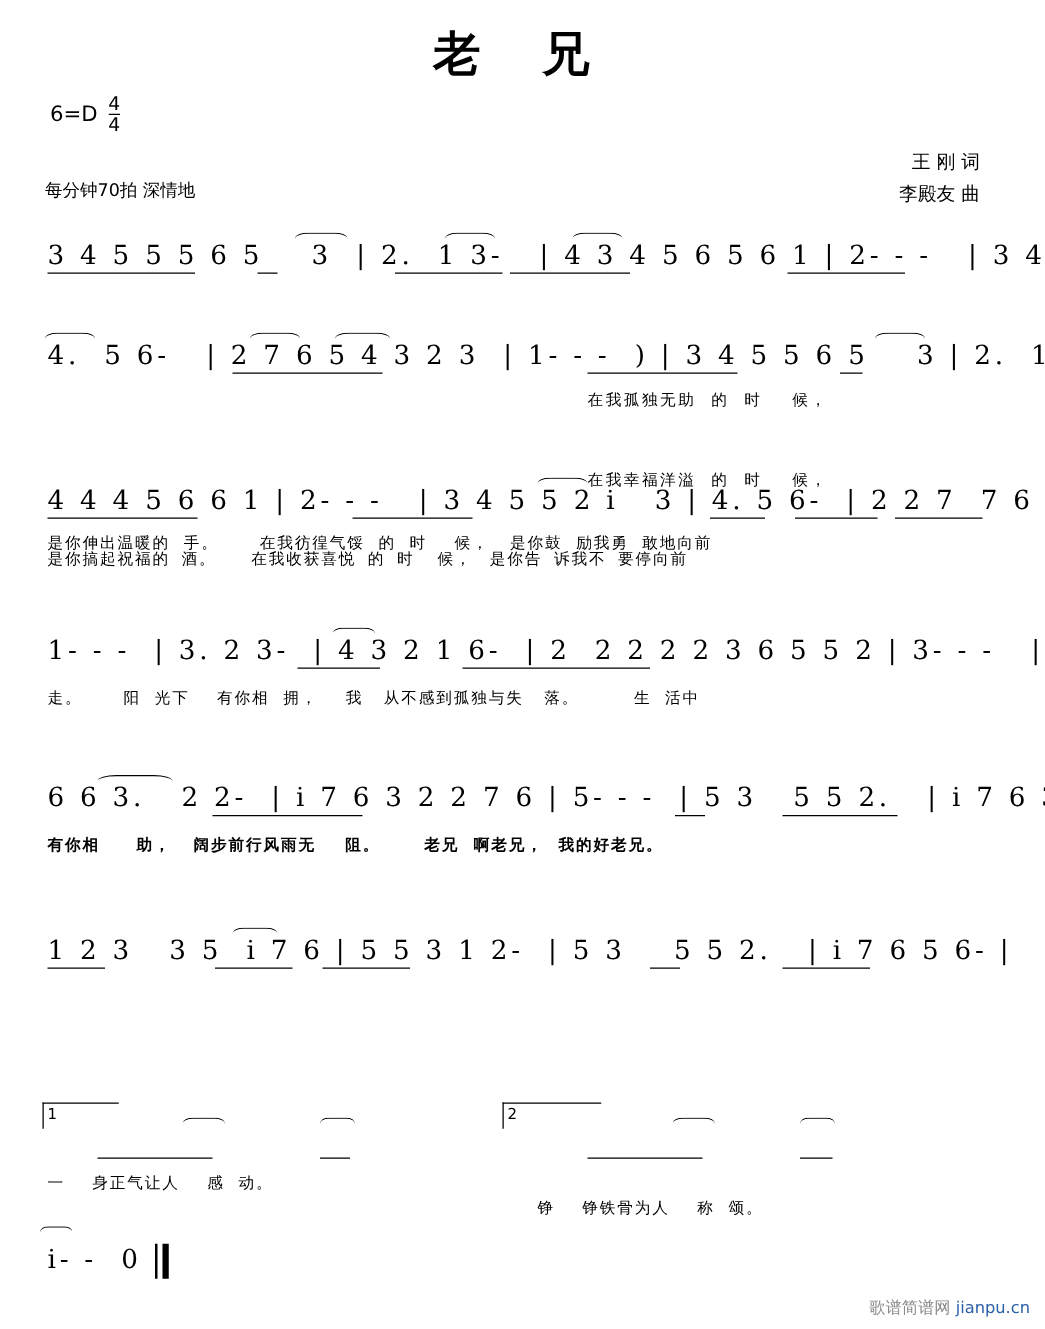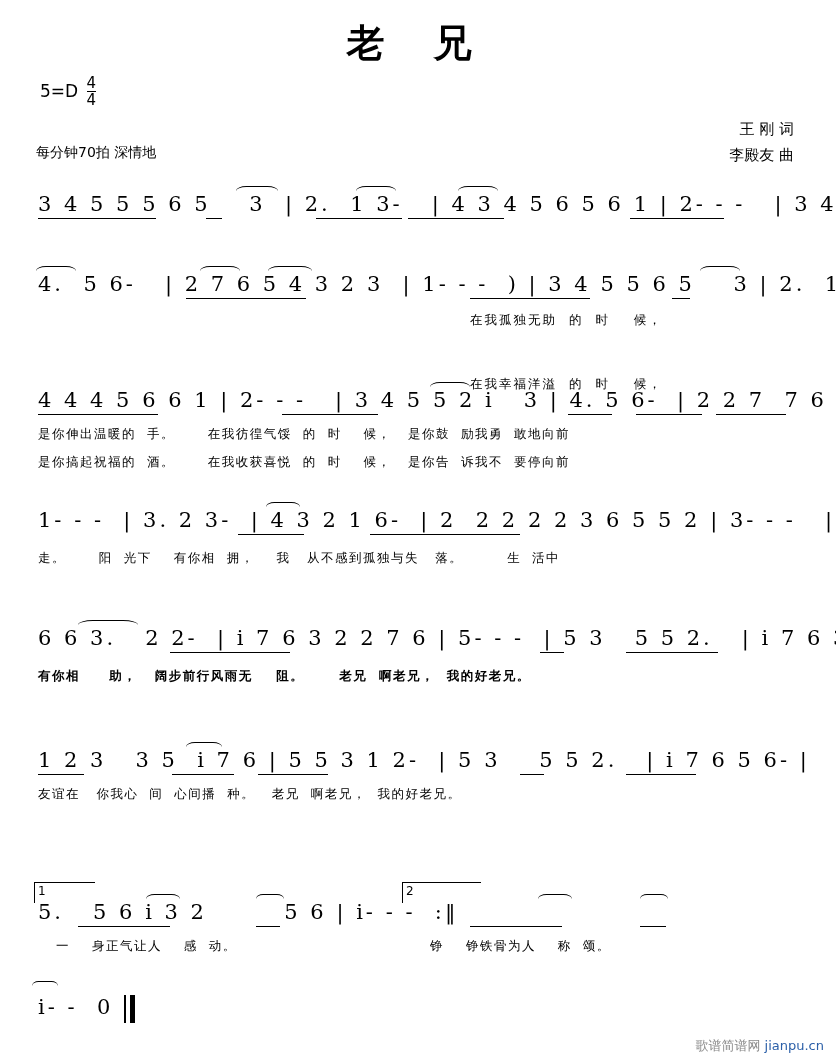--- a/index.html
+++ b/index.html
@@ -12,21 +12,21 @@
   .title{
     position:absolute;top:18px;left:0;width:836px;text-align:center;
     font-family:"DejaVu Serif","Liberation Serif",serif;
     font-size:38px;font-weight:bold;letter-spacing:18px;
   }
   .keysig{position:absolute;left:40px;top:76px;font-size:17px;}
   .keysig .frac{display:inline-block;vertical-align:middle;text-align:center;line-height:1.0;margin-left:3px;}
   .keysig .frac .num{display:block;font-size:15px;}
   .keysig .frac .den{display:block;font-size:15px;border-top:1.5px solid #000;padding-top:1px;}
   .tempo{position:absolute;left:36px;top:144px;font-size:14px;}
-  .credits{position:absolute;right:42px;top:116px;font-size:15px;text-align:right;line-height:1.75;}
+  .credits{position:absolute;right:52px;top:116px;font-size:15px;text-align:right;line-height:1.75;}
   
   .system{position:absolute;left:0;width:836px;}
   .nrow{
     position:relative;height:34px;
     font-family:"DejaVu Serif","Liberation Serif",serif;
     font-size:21px;white-space:pre;
   }
   .nrow .n{position:absolute;top:0;}
   .lyric{
     position:relative;height:17px;font-size:12.5px;white-space:pre;
@@ -47,21 +47,21 @@
   .thinbar{position:absolute;width:1.6px;background:#000;}
 </style>
 </head>
 <body>
 
 <div class="sheet">
 
   <div class="title">老  兄</div>
 
   <div class="keysig">
-    <span>5=D</span>
+    <span>6=D</span>
     <span class="frac">
       <span class="num">4</span>
       <span class="den">4</span>
     </span>
   </div>
 
   <div class="tempo">每分钟70拍  深情地</div>
 
   <div class="credits">
     <div>王  刚 词</div>
@@ -107,21 +107,21 @@
       <span class="uline" style="left:38px;top:26px;width:120px;"></span>
       <span class="uline" style="left:282px;top:26px;width:96px;"></span>
       <span class="slur" style="left:430px;top:-6px;width:40px;"></span>
       <span class="uline" style="left:568px;top:26px;width:44px;"></span>
       <span class="uline" style="left:636px;top:26px;width:66px;"></span>
       <span class="uline" style="left:716px;top:26px;width:70px;"></span>
     </div>
     <div class="lyric" style="top:4px;">
       <span class="l" style="left:38px;letter-spacing:1.5px;">是你伸出温暖的  手。      在我彷徨气馁  的  时    候，   是你鼓  励我勇  敢地向前</span>
     </div>
-    <div class="lyric" style="top:15px;">
+    <div class="lyric" style="top:0;font-family:Liberation Serif, serif;">
       <span class="l" style="left:38px;letter-spacing:1.5px;">是你搞起祝福的  酒。      在我收获喜悦  的  时    候，   是你告  诉我不  要停向前</span>
     </div>
   </div>
 
   <div class="system" style="top:508px;">
     <div class="nrow">
       <span class="n" style="left:38px;letter-spacing:3px;">1- - -  | 3. 2 3-  | 4 3 2 1 6-  | 2  2 2 2 2 3 6 5 5 2 | 3- - -   | 6. 5 6- |</span>
       <span class="uline" style="left:238px;top:26px;width:66px;"></span>
       <span class="uline" style="left:370px;top:26px;width:150px;"></span>
       <span class="slur" style="left:266px;top:-6px;width:34px;"></span>
@@ -147,46 +147,42 @@
   <div class="system" style="top:748px;">
     <div class="nrow">
       <span class="n" style="left:38px;letter-spacing:3px;">1 2 3   3 5  i 7 6 | 5 5 3 1 2-  | 5 3    5 5 2.   | i 7 6 5 6- |</span>
       <span class="uline" style="left:38px;top:26px;width:46px;"></span>
       <span class="uline" style="left:172px;top:26px;width:62px;"></span>
       <span class="slur" style="left:186px;top:-6px;width:36px;"></span>
       <span class="uline" style="left:258px;top:26px;width:70px;"></span>
       <span class="uline" style="left:520px;top:26px;width:24px;"></span>
       <span class="uline" style="left:626px;top:26px;width:70px;"></span>
     </div>
-    <div class="lyric" style="top:4px;">
-      <span class="l" style="left:38px;letter-spacing:1.5px;">友谊在   你我心  间  心间播  种。   老兄  啊老兄，  我的好老兄。</span>
-    </div>
   </div>
 
   <div class="system" style="top:882px;">
     <div class="box" style="left:34px;top:0px;width:60px;height:20px;">
       <span>1</span>
     </div>
     <div class="box" style="left:402px;top:0px;width:78px;height:20px;">
       <span>2</span>
     </div>
     <div class="nrow" style="top:18px;">
-      <span class="n" style="left:38px;letter-spacing:3px;">5.   5 6 i 3 2        5 6 | i- - -  :‖</span>
       <span class="uline" style="left:78px;top:26px;width:92px;"></span>
       <span class="slur" style="left:146px;top:-6px;width:34px;"></span>
       <span class="uline" style="left:256px;top:26px;width:24px;"></span>
       <span class="slur" style="left:256px;top:-6px;width:28px;"></span>
       <span class="uline" style="left:470px;top:26px;width:92px;"></span>
       <span class="slur" style="left:538px;top:-6px;width:34px;"></span>
       <span class="uline" style="left:640px;top:26px;width:26px;"></span>
       <span class="slur" style="left:640px;top:-6px;width:28px;"></span>
     </div>
     <div class="lyric" style="top:22px;">
-      <span class="l" style="left:56px;letter-spacing:1.5px;">一    身正气让人    感  动。</span>
-      <span class="l" style="left:430px;letter-spacing:1.5px;">铮    铮铁骨为人    称  颂。</span>
+      <span class="l" style="left:38px;letter-spacing:1.5px;">一    身正气让人    感  动。</span>
+      <span class="l" style="left:430px;letter-spacing:1.5px;margin-top:20px;">铮    铮铁骨为人    称  颂。</span>
     </div>
   </div>
 
   <div class="system" style="top:995px;">
     <div class="nrow">
       <span class="slur" style="left:32px;top:-14px;width:26px;"></span>
       <span class="n" style="left:38px;letter-spacing:3px;">i- -  0</span>
       <span class="thinbar" style="left:124px;top:0px;height:28px;"></span>
       <span class="thickbar" style="left:130px;top:0px;height:28px;"></span>
     </div>

